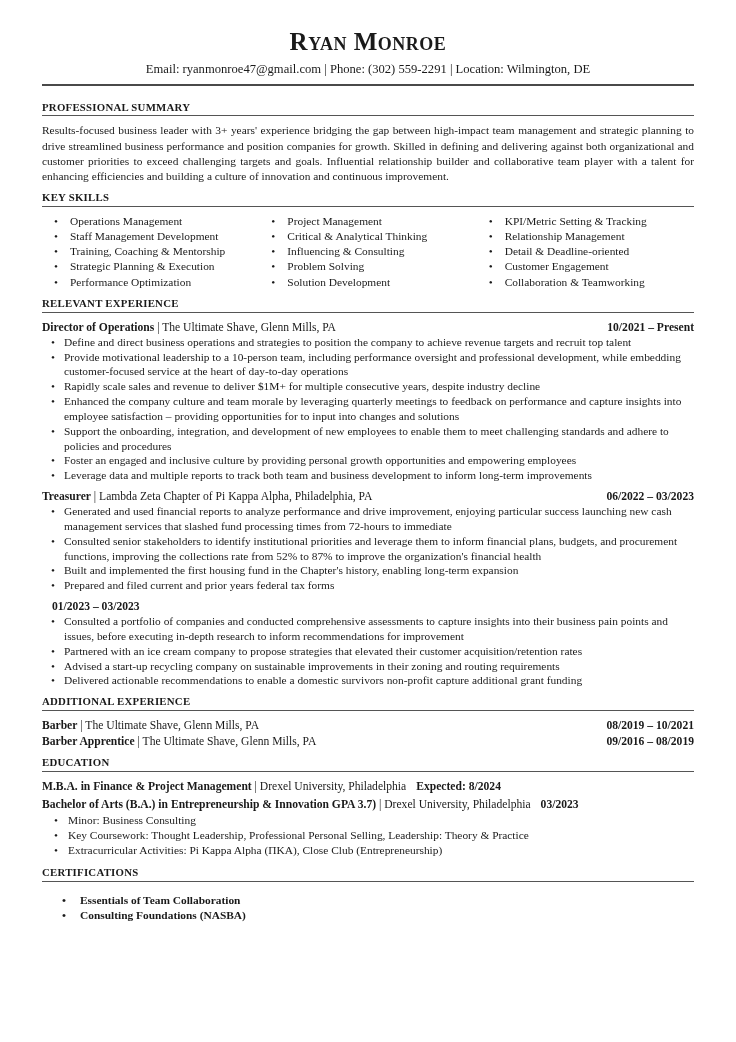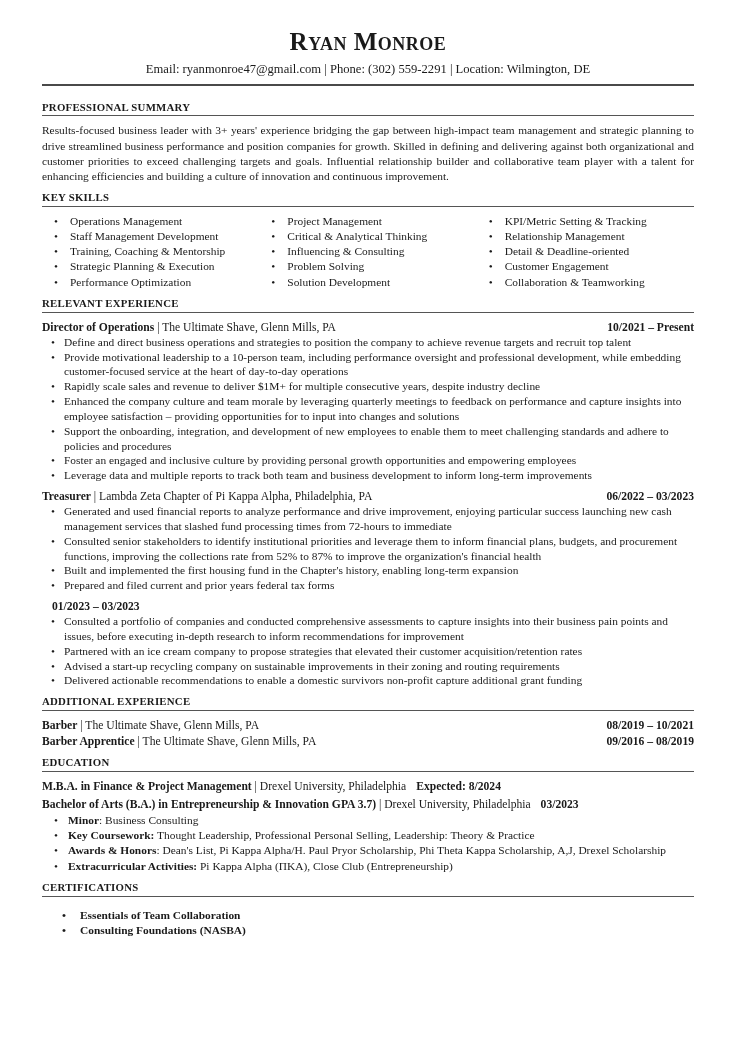--- a/index.html
+++ b/index.html
@@ -174,21 +174,21 @@
   ul.edu-bullets > li {
     position: relative;
   }
   ul.edu-bullets > li::before {
     content: "\2022";
     position: absolute;
     left: -14px;
     top: 0;
   }
   .lbl {
-    font-weight: bold;
+    font-weight: normal;
     text-align: center;
   }
 
   
   .cert-cols {
     display: flex;
     font-size: 11.4px;
     line-height: 1.35;
     padding-top: 4px;
     flex-direction: column;
@@ -347,21 +347,20 @@
     <div class="edu-entry">
       <div class="edu-head">
         <div>
           <span class="edu-degree">Bachelor of Arts (B.A.) in Entrepreneurship &amp; Innovation GPA 3.7)</span><span class="edu-school"> | Drexel University, Philadelphia</span>
         </div>
         <div class="edu-date">03/2023</div>
       </div>
       <ul class="edu-bullets">
         <li><span class="lbl">Minor</span><span>: </span><span>Business Consulting</span></li>
         <li><span class="lbl">Key Coursework:</span><span> </span><span>Thought Leadership, Professional Personal Selling, Leadership: Theory &amp; Practice</span></li>
-        <li><span class="lbl">Awards &amp; Honors</span><span>: </span><span>Dean's List, Pi Kappa Alpha/H. Paul Pryor Scholarship, Phi Theta Kappa Scholarship, A,J, Drexel Scholarship</span></li>
         <li><span class="lbl">Extracurricular Activities:</span><span> </span><span>Pi Kappa Alpha (ΠΚΑ), Close Club (Entrepreneurship)</span></li>
       </ul>
     </div>
   </div>
 
   <div class="section">
     <div class="section-title">CERTIFICATIONS</div>
     <div class="section-rule"></div>
     <div class="cert-cols">
       <div class="cert-col">

